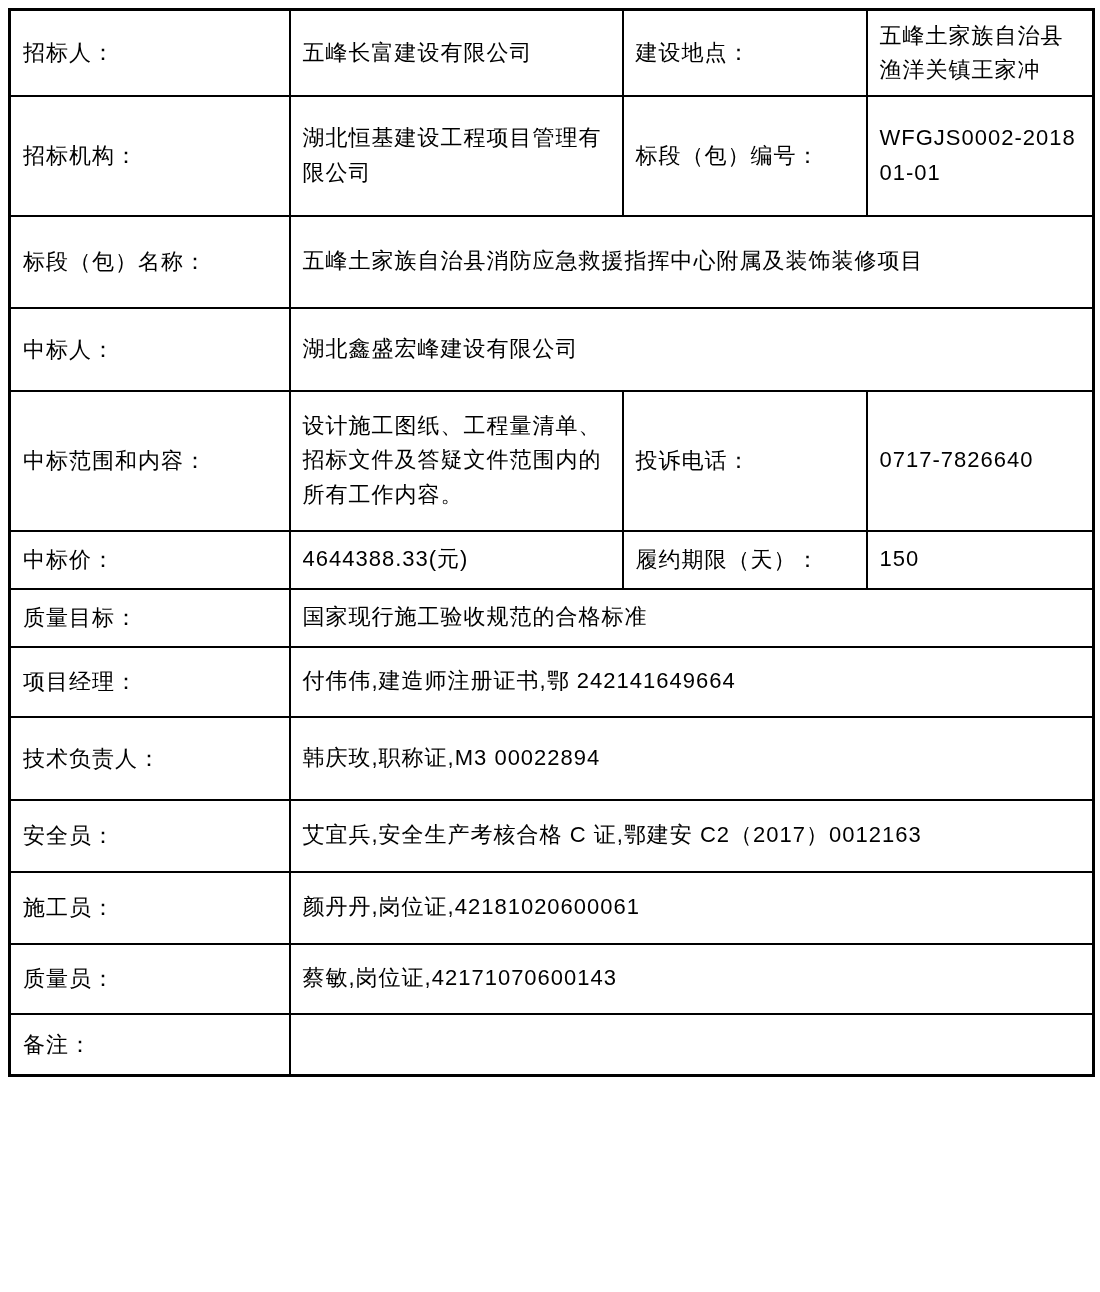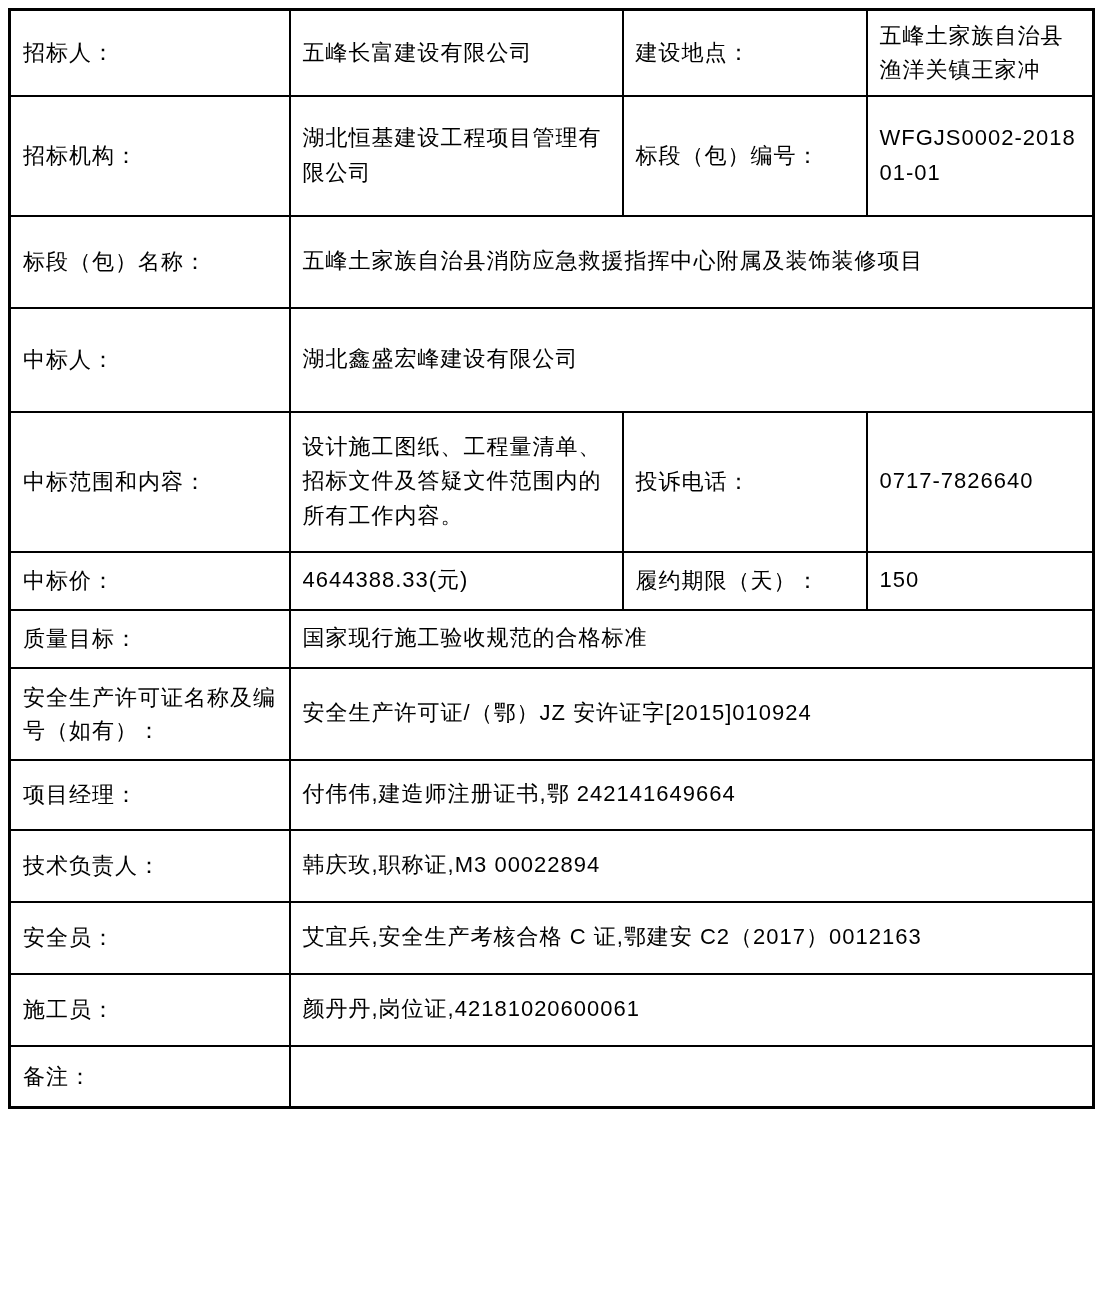--- a/index.html
+++ b/index.html
@@ -38,27 +38,27 @@
   td.val {
     text-align: left;
     padding: 4px 8px 4px 12px;
     word-break: break-all;
     line-height: 1.55;
   }
   
   tr.h86  { height: 86px; }
   tr.h94  { height: 120px; }
   tr.h80  { height: 92px; }
-  tr.h83  { height: 104px; }
+  tr.h83  { height: 83px; }
   tr.h140 { height: 140px; }
   tr.h78  { height: 58px; }
   tr.h84  { height: 84px; }
   tr.h92  { height: 92px; }
   tr.h70  { height: 70px; }
-  tr.h68  { height: 72px; }
+  tr.h68  { height: 83px; }
   tr.h72  { height: 72px; }
   tr.h66  { height: 66px; }
   tr.h62  { height: 62px; }
 </style>
 </head>
 <body>
 
 <div class="sheet">
   <table class="bid-table">
     <colgroup>
@@ -106,24 +106,20 @@
       <td class="lbl">履约期限（天）：</td>
       <td class="val">150</td>
     </tr>
 
     <tr class="h78">
       <td class="lbl">质量目标：</td>
       <td class="val" colspan="3">国家现行施工验收规范的合格标准</td>
     </tr>
 
 
-    <tr class="h92">
-      <td class="lbl">安全生产许可证名称及编号（如有）：</td>
-      <td class="val" colspan="3">安全生产许可证/（鄂）JZ 安许证字[2015]010924</td>
-    </tr>
 
     <tr class="h70">
       <td class="lbl">项目经理：</td>
       <td class="val" colspan="3">付伟伟,建造师注册证书,鄂 242141649664</td>
     </tr>
 
     <tr class="h68">
       <td class="lbl">技术负责人：</td>
       <td class="val" colspan="3">韩庆玫,职称证,M3 00022894</td>
     </tr>
@@ -131,20 +127,24 @@
     <tr class="h72">
       <td class="lbl">安全员：</td>
       <td class="val" colspan="3">艾宜兵,安全生产考核合格 C 证,鄂建安 C2（2017）0012163</td>
     </tr>
 
     <tr class="h72">
       <td class="lbl">施工员：</td>
       <td class="val" colspan="3">颜丹丹,岗位证,42181020600061</td>
     </tr>
 
+    <tr class="h70">
+      <td class="lbl">质量员：</td>
+      <td class="val" colspan="3">蔡敏,岗位证,42171070600143</td>
+    </tr>
 
 
     <tr class="h62">
       <td class="lbl">备注：</td>
       <td class="val" colspan="3"></td>
     </tr>
 
   </tbody>
     </table>
 </div>

